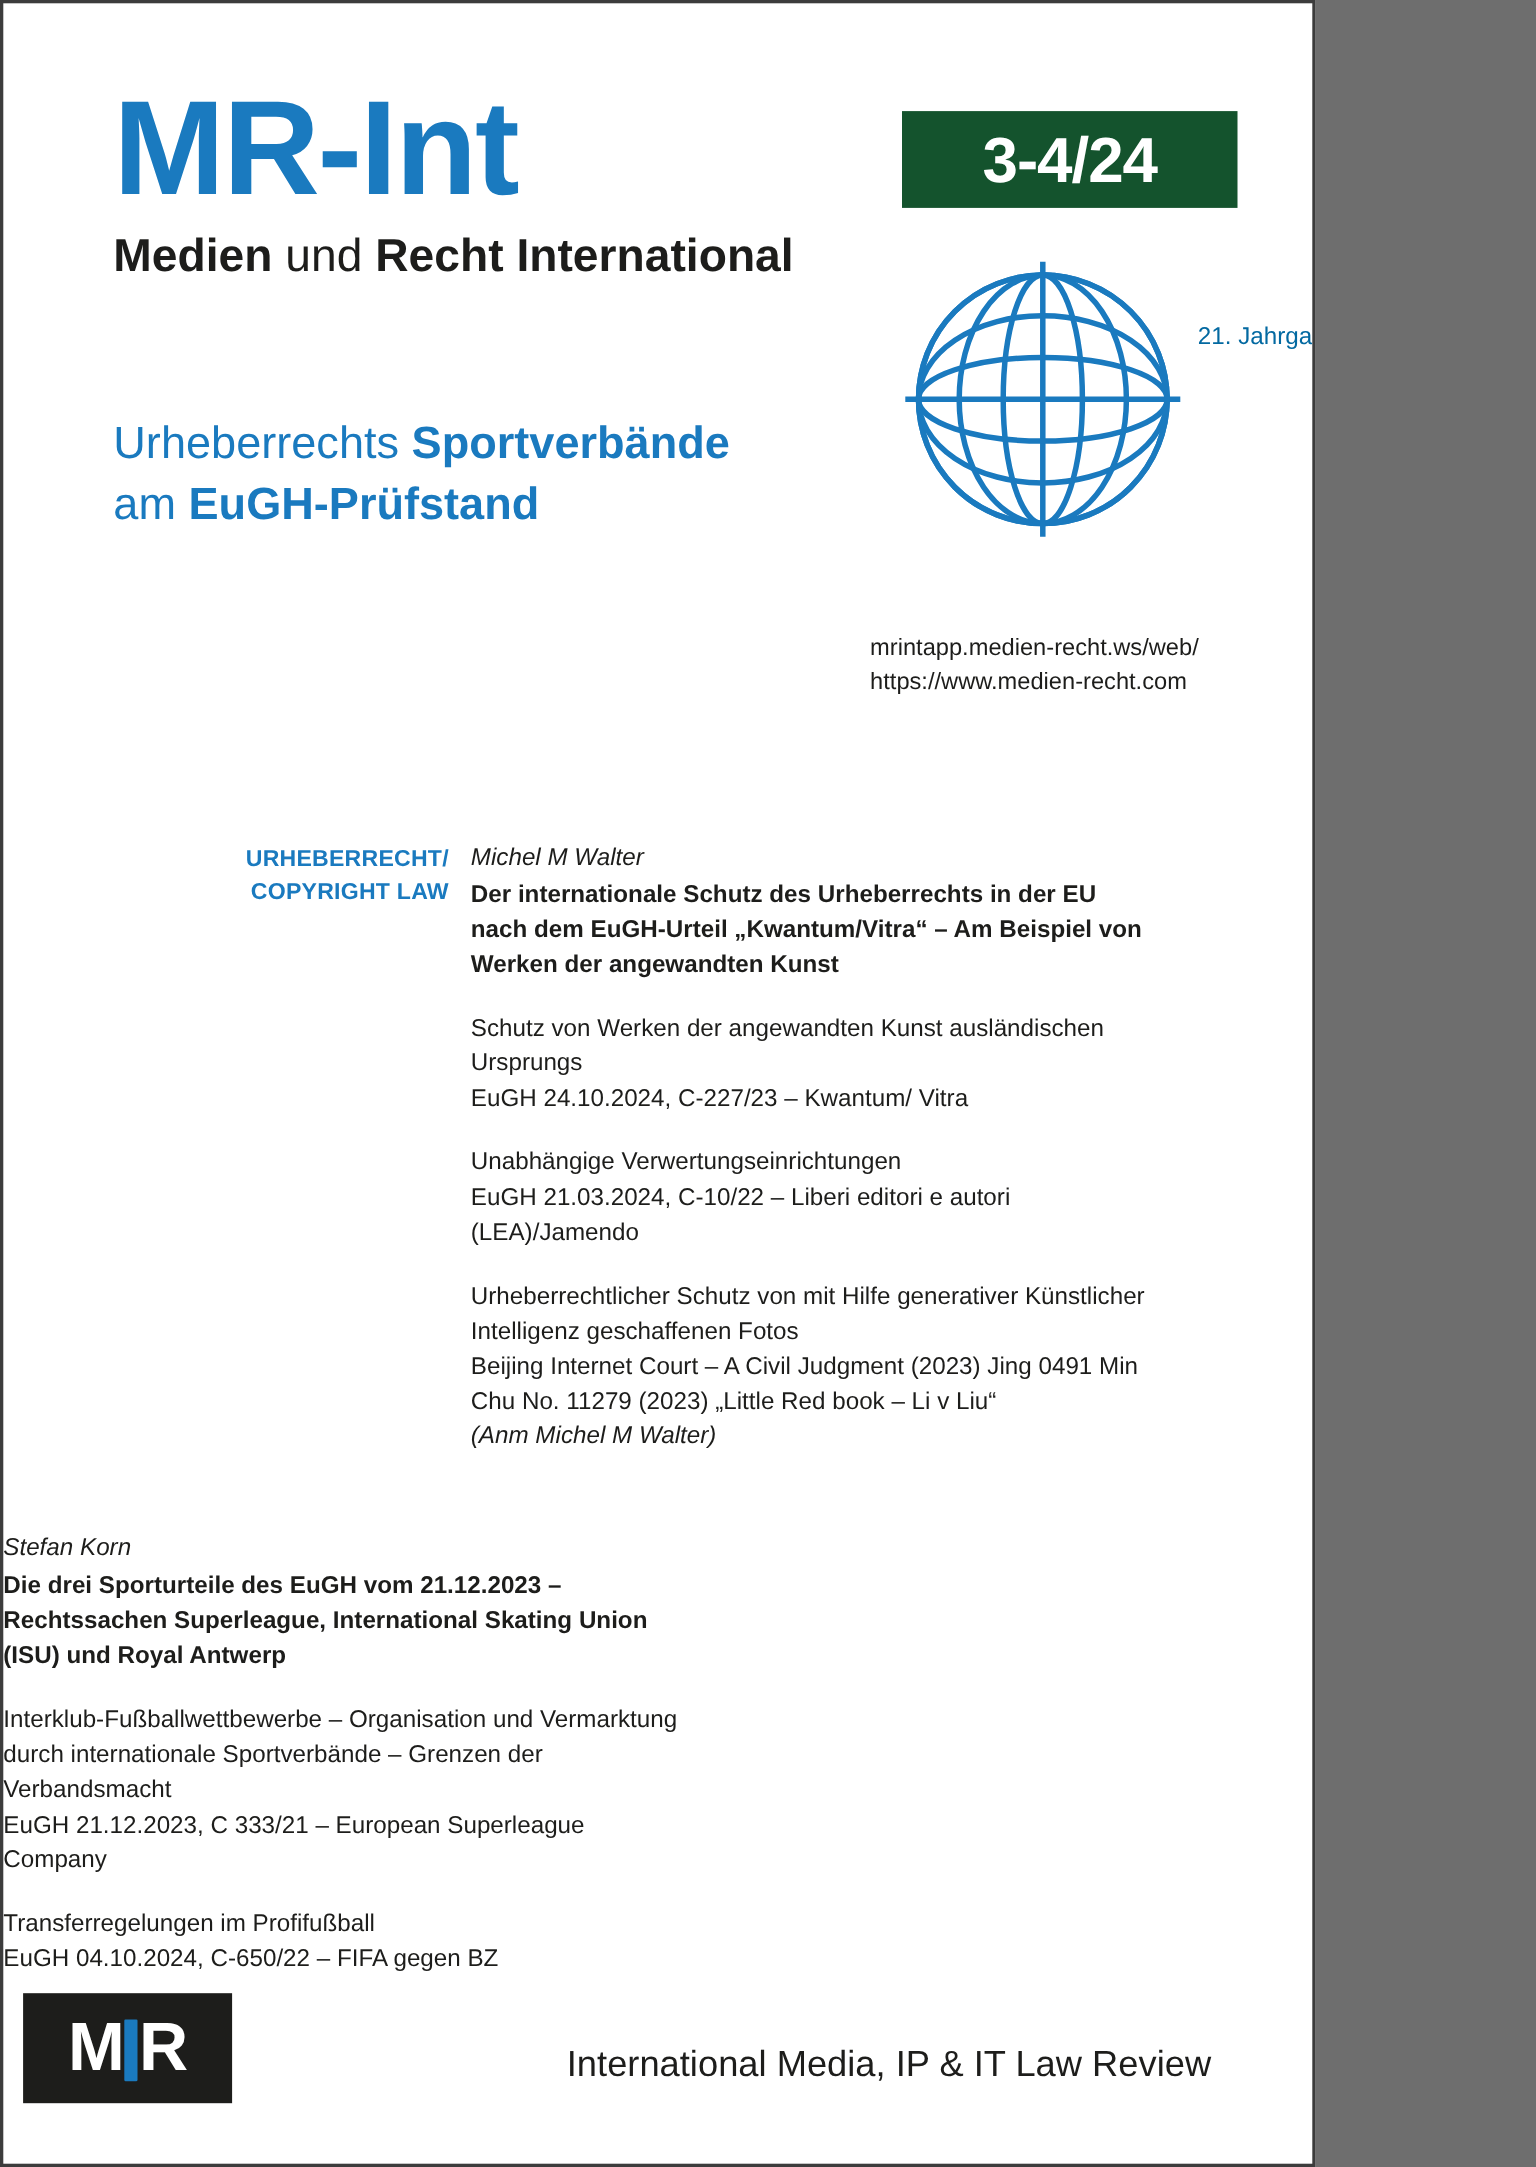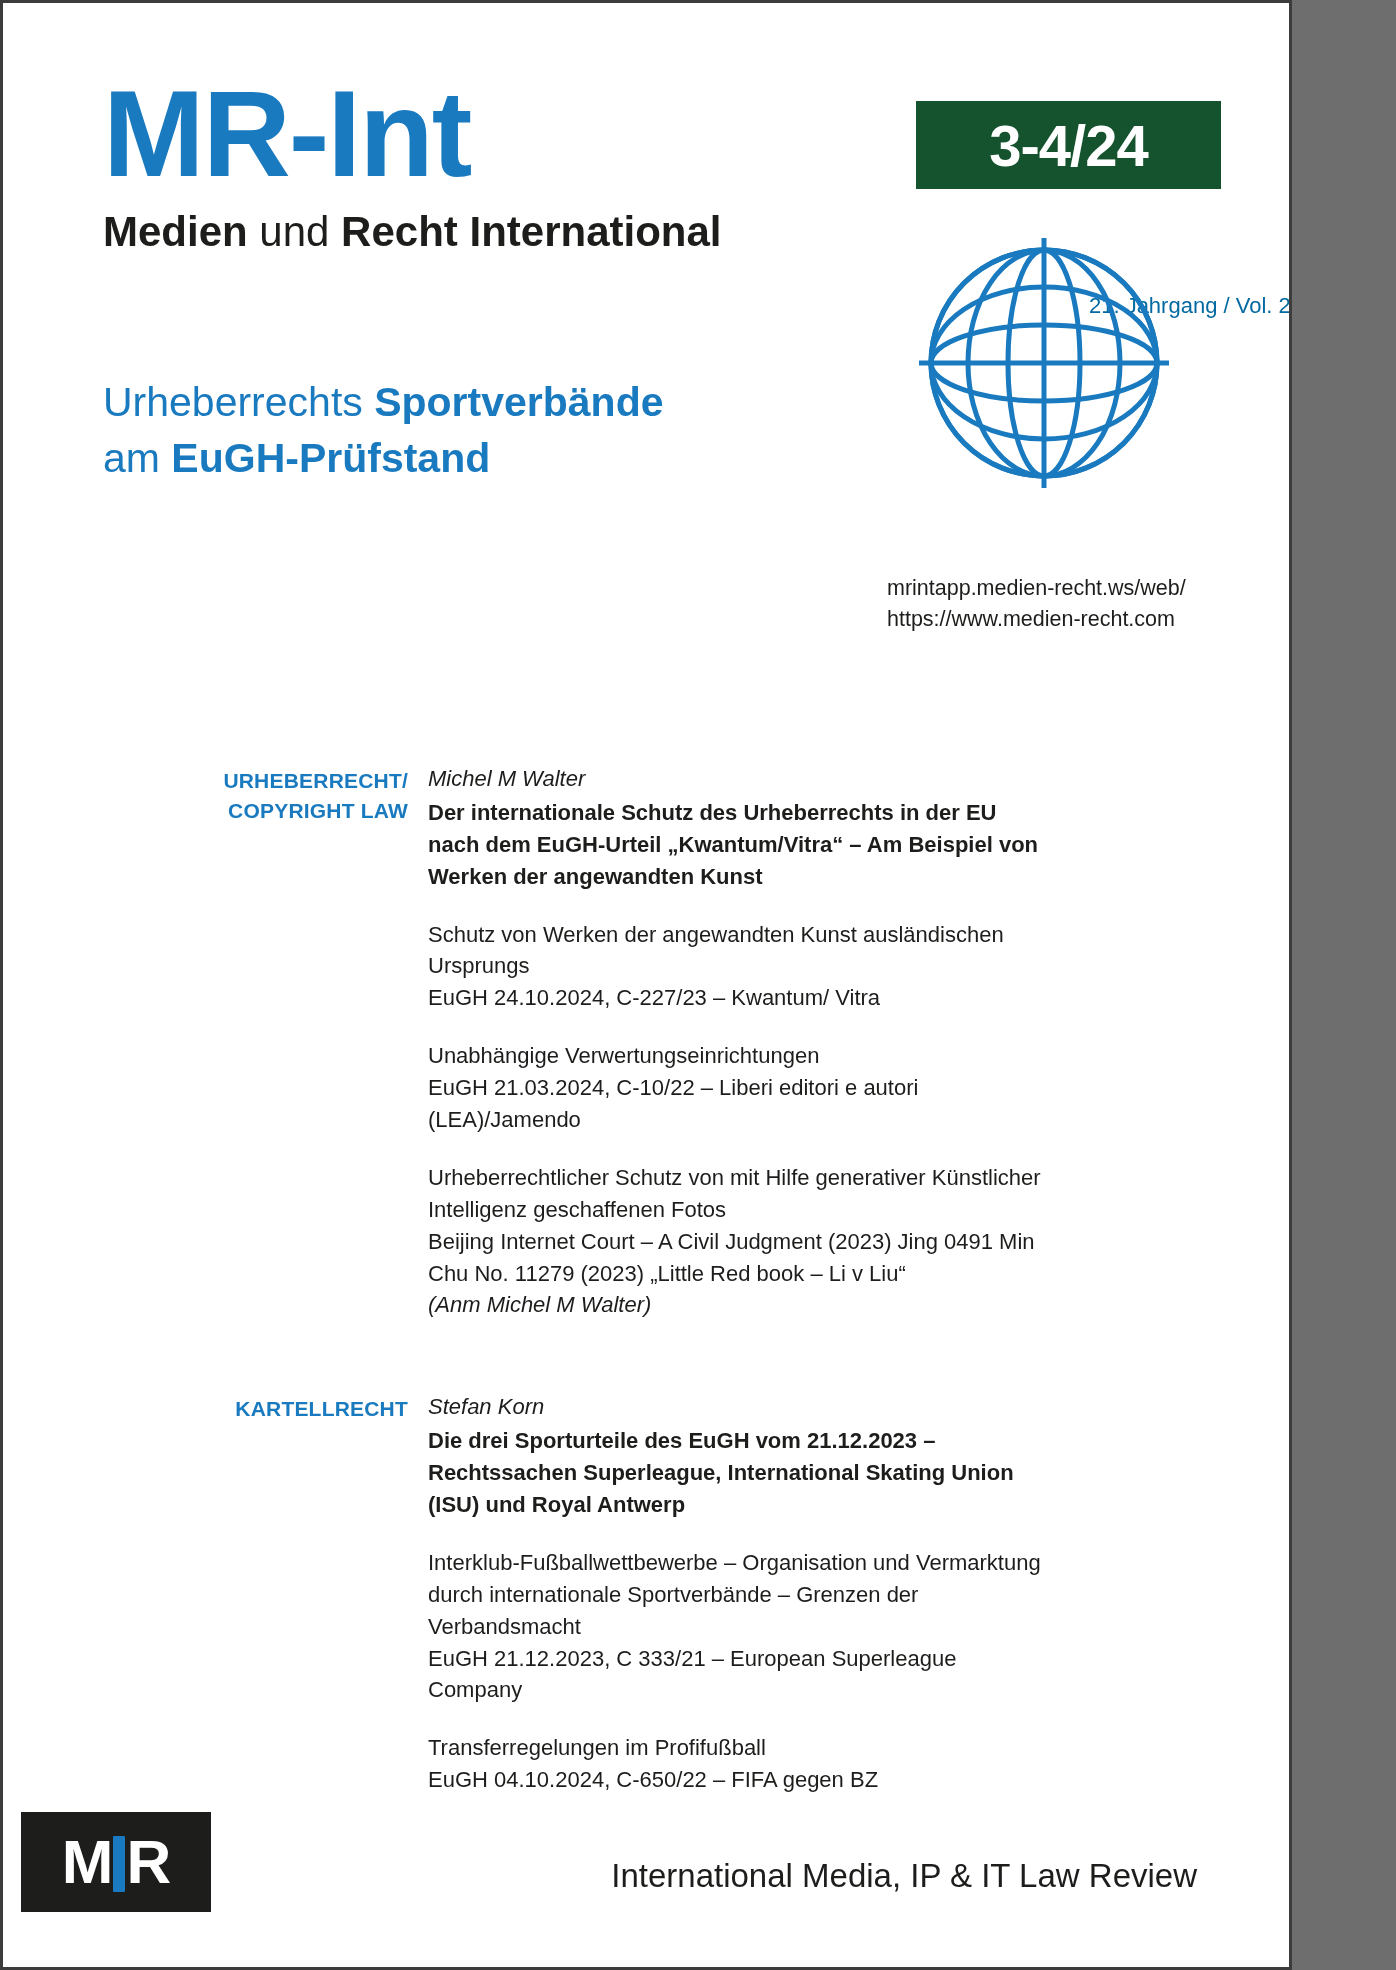--- a/index.html
+++ b/index.html
@@ -5,21 +5,21 @@
   html, body {
     margin: 0;
     padding: 0;
     background: #6e6e6e;
   }
   body {
     font-family: "Liberation Sans", sans-serif;
   }
   .page {
     position: relative;
-    width: 1292px;
+    width: 1196px;
     height: 1970px;
     background: #ffffff;
     box-sizing: border-box;
     border: 3px solid #3c3c3c;
     overflow: hidden;
   }
 
   
   .masthead {
     position: absolute;
@@ -249,23 +249,20 @@
 
         <div class="block">
           <div style="white-space: pre-line;">Urheberrechtlicher Schutz von mit Hilfe generativer Künstlicher Intelligenz geschaffenen Fotos
 Beijing Internet Court – A Civil Judgment (2023) Jing 0491 Min Chu No. 11279 (2023) „Little Red book – Li v Liu“</div>
           <div class="it">(Anm Michel M Walter)</div>
         </div>
       </div>
     </div>
 
     <div class="toc-entry">
-      <div class="toc-cat">
-        <div>KARTELLRECHT</div>
-      </div>
       <div class="toc-body">
         <div class="author">Stefan Korn</div>
         <div class="title-main">Die drei Sporturteile des EuGH vom 21.12.2023 – Rechtssachen Superleague, International Skating Union (ISU) und Royal Antwerp</div>
 
         <div class="block">
           <div style="white-space: pre-line;">Interklub-Fußballwettbewerbe – Organisation und Vermarktung durch internationale Sportverbände – Grenzen der Verbandsmacht
 EuGH 21.12.2023, C 333/21 – European Superleague Company</div>
           <div class="it"></div>
         </div>
 

